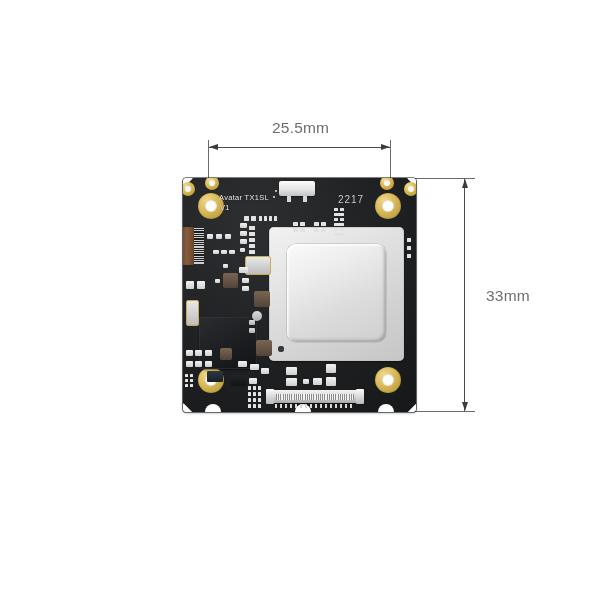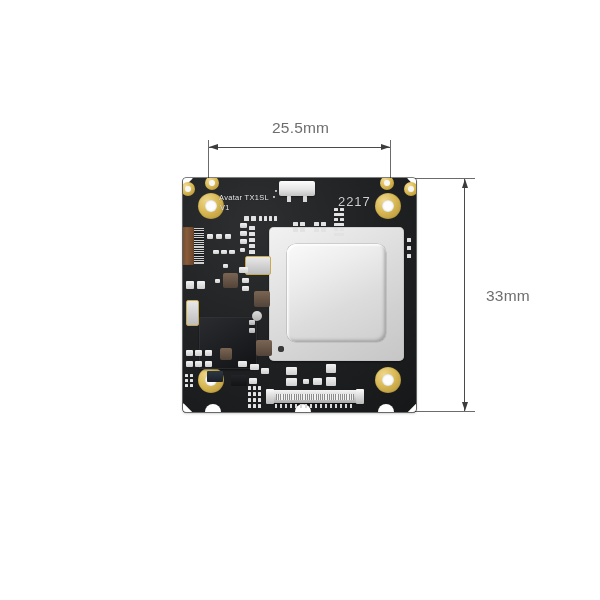--- a/index.html
+++ b/index.html
@@ -73,21 +73,21 @@
   .via::after{content:"";display:block;width:42%;height:42%;border-radius:50%;background:#1b1c1e;}
   .via.white::after{background:#f7f7f7;}
 
   
   .silk{
     position:absolute;color:#e9e9e9;
     font-family:"Liberation Sans", sans-serif;
     font-size:7.4px;letter-spacing:.35px;white-space:nowrap;
     text-shadow:0 0 1px rgba(0,0,0,.6);
   }
-  .silk.dim2217{color:#cfcfcf;font-size:13px;letter-spacing:.9px;}
+  .silk.dim2217{color:#cfcfcf;font-size:10px;letter-spacing:.9px;}
 
   
   #heatsink{
     position:absolute;
     left:86px;top:49px;width:135px;height:134px;
     border-radius:5px;
     background:linear-gradient(150deg,#f2f2f2 0%,#e2e2e2 35%,#d2d2d2 70%,#c6c6c6 100%);
     box-shadow:0 1px 2px rgba(0,0,0,.45), inset 0 0 0 .5px #b9b9b9;
   }
   #heatsink .inner{

